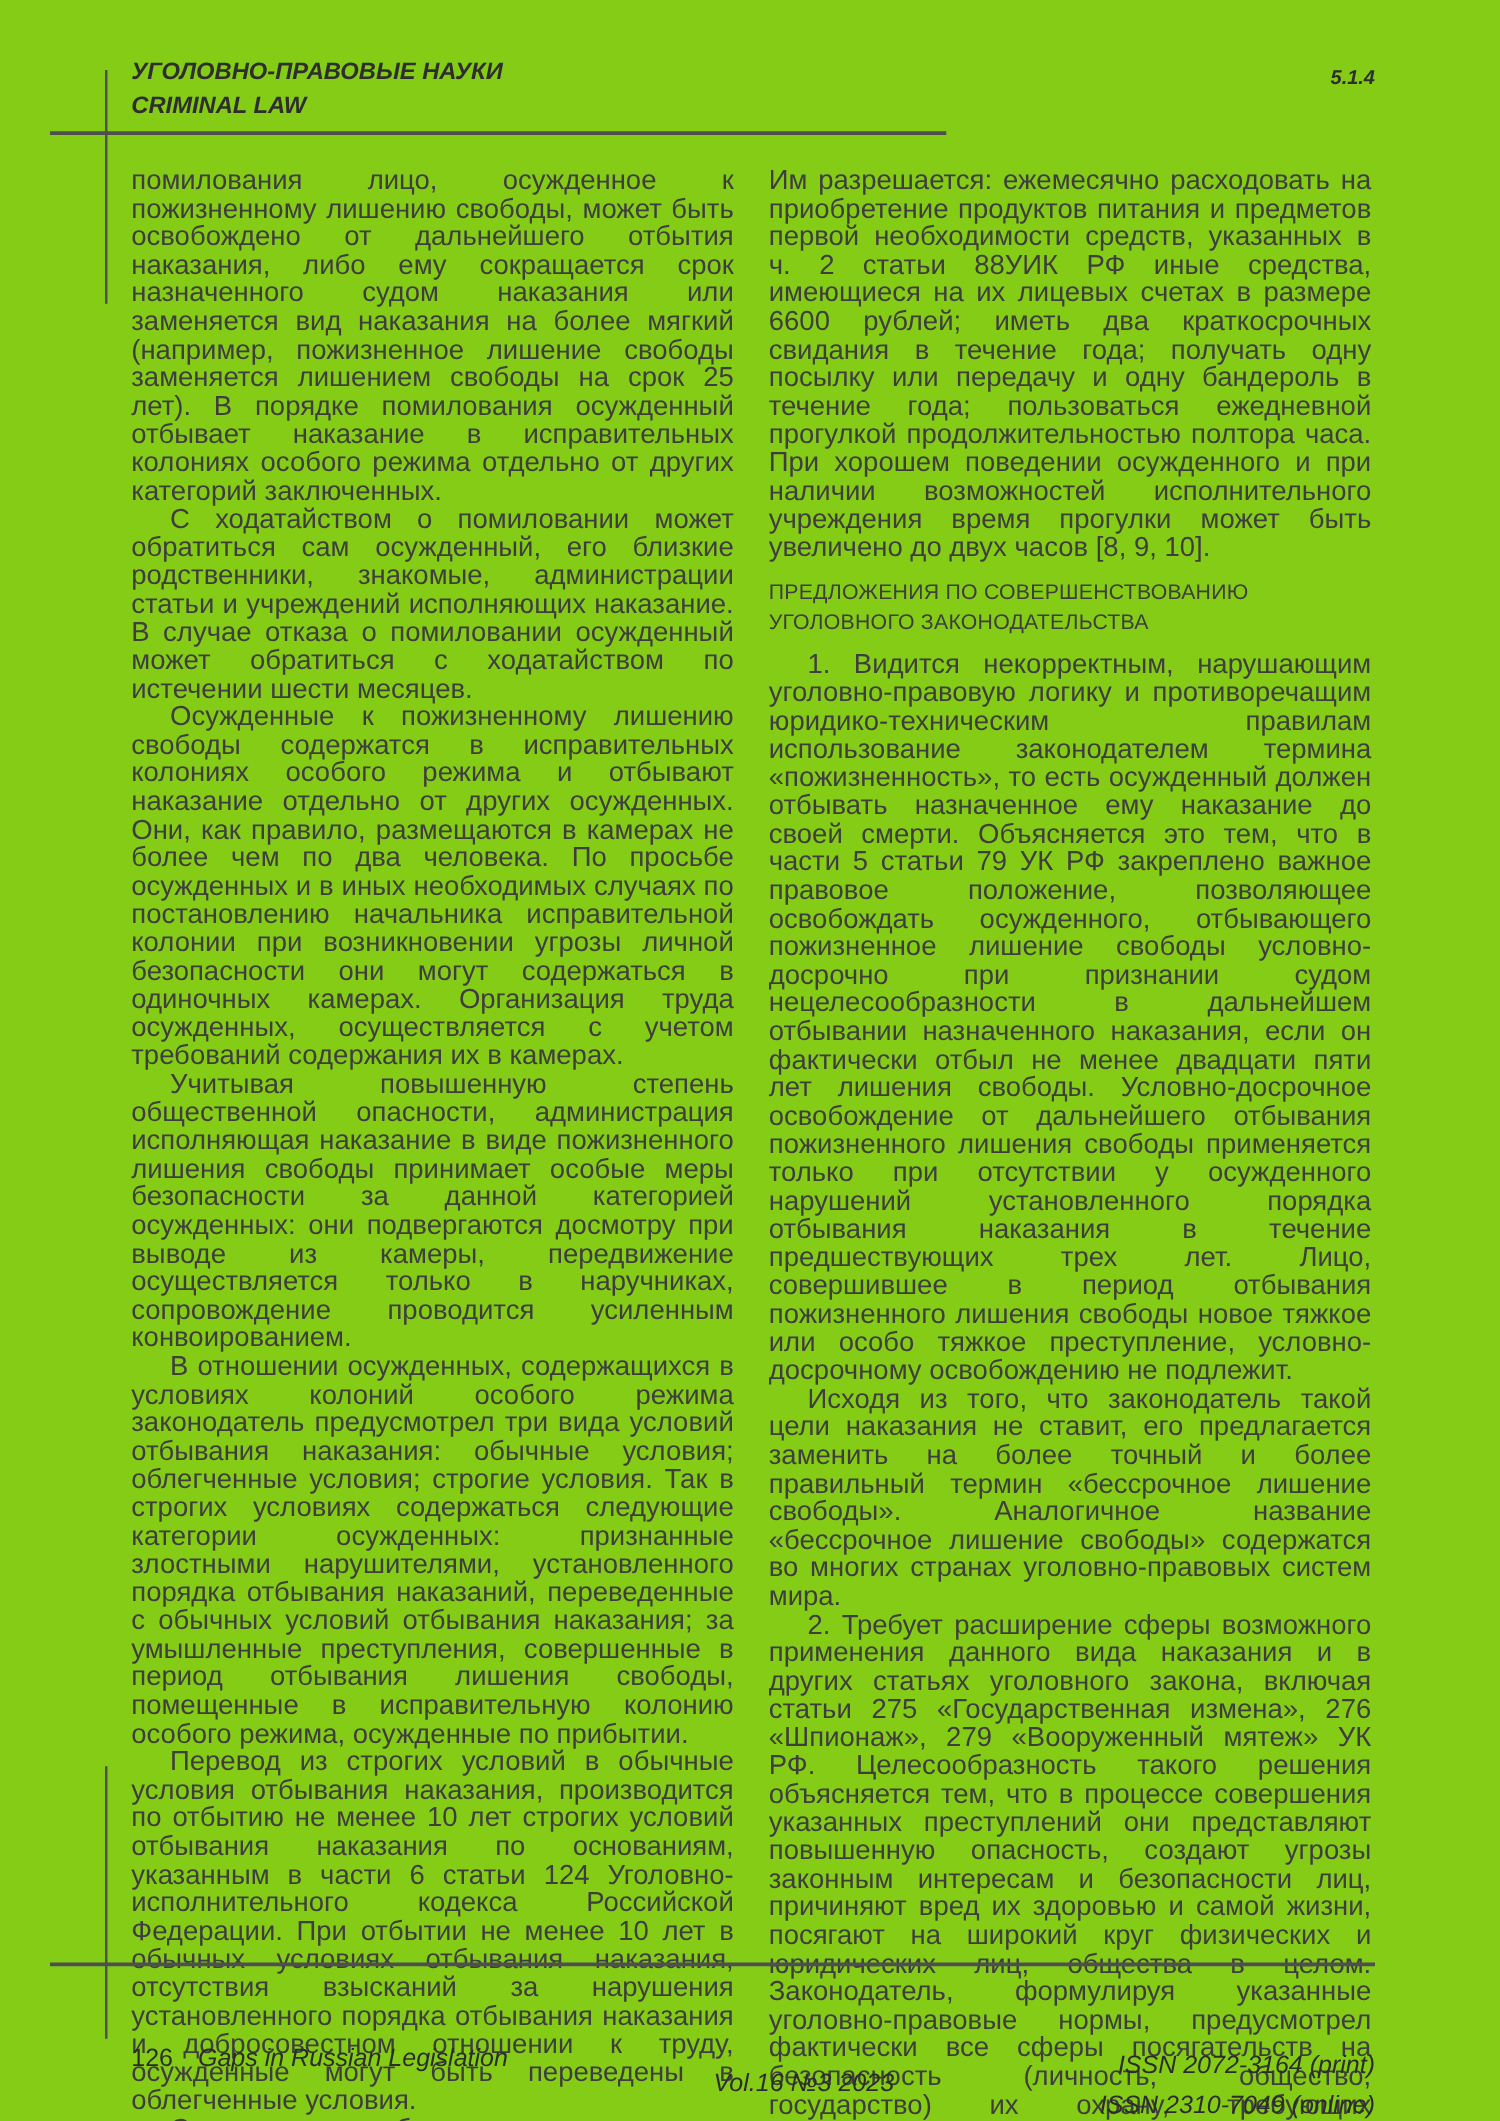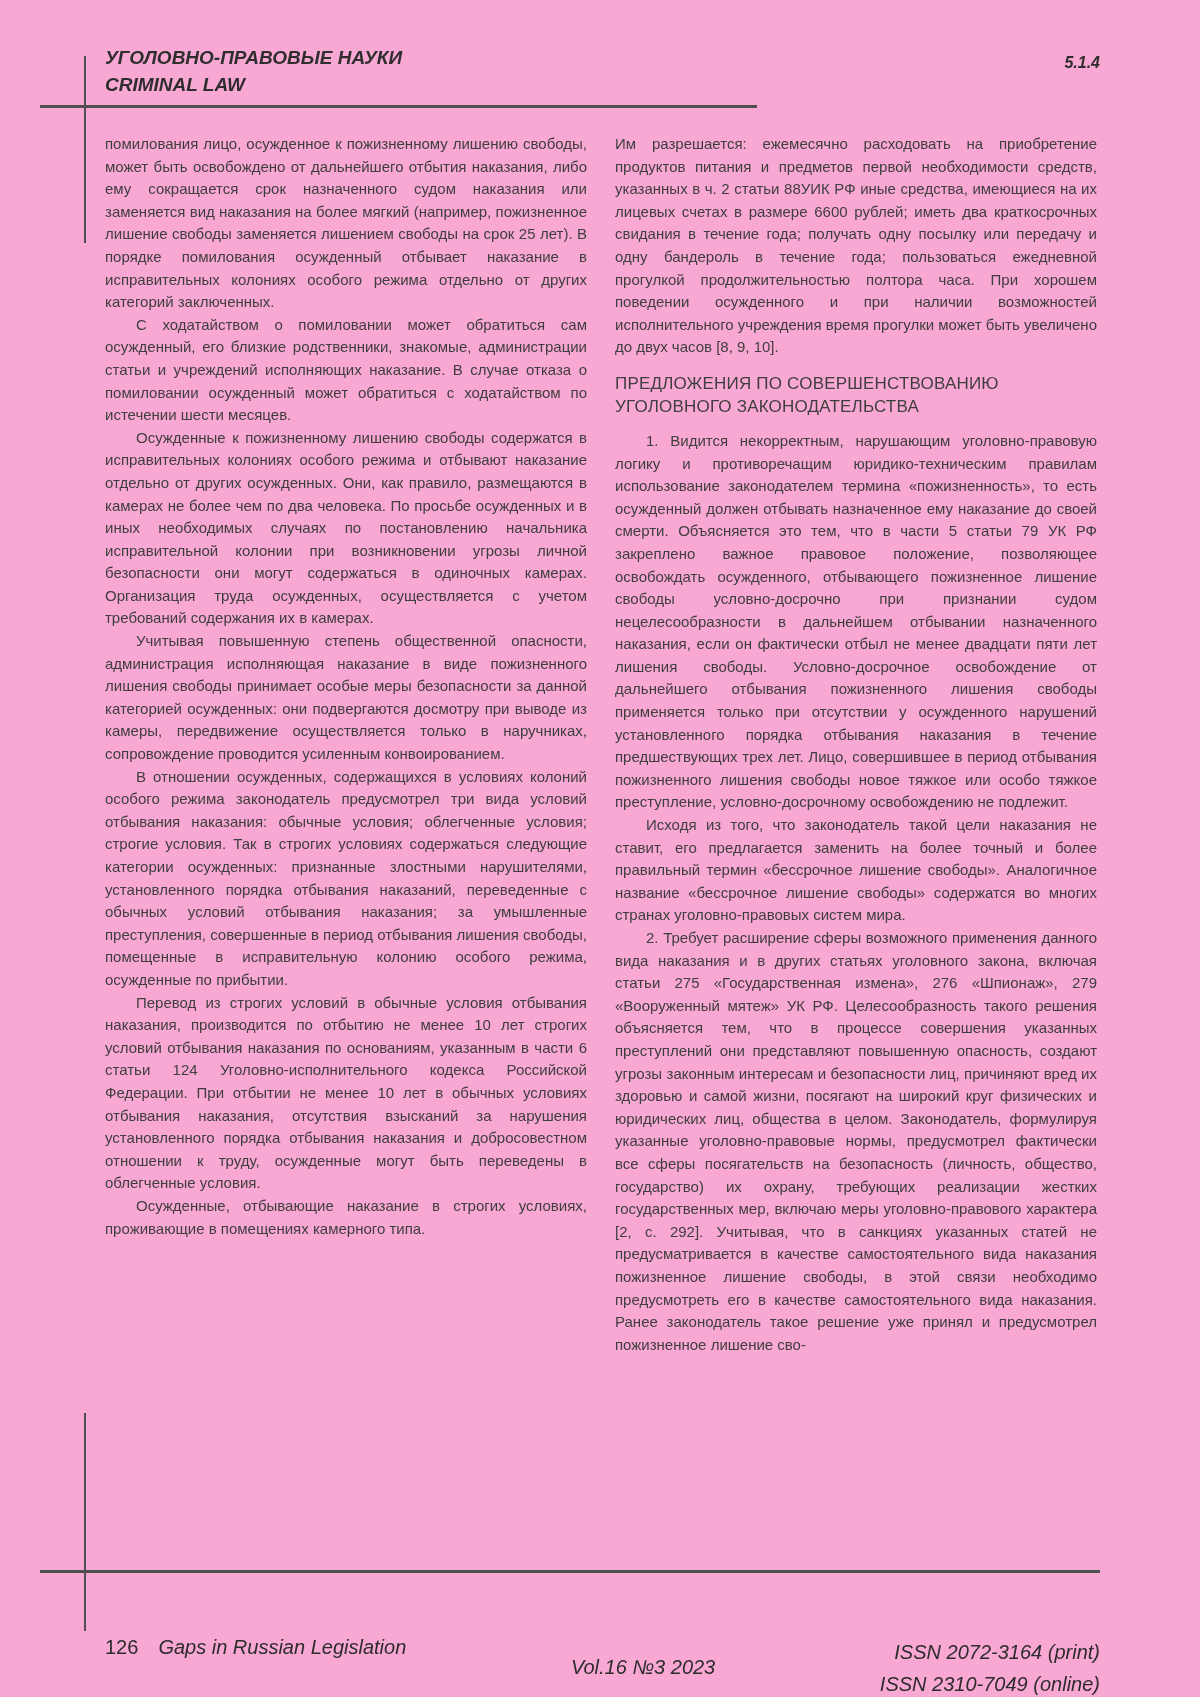--- a/index.html
+++ b/index.html
@@ -2,40 +2,40 @@
 <html lang="ru"><head>
 <meta charset="utf-8">
 <style>
   html, body { margin: 0; padding: 0; }
   body {
     width: 1200px; height: 1697px;
     background: #ffffff;
     font-family: "Liberation Sans", "DejaVu Sans", sans-serif;
     color: #3e3e3e;
   }
-  .page { position: relative; width: 1200px; height: 1697px; overflow: hidden; background: #f9a8d4; }
+  .page { position: relative; width: 1200px; height: 1697px; overflow: hidden; background: #84cc16; }
 
   
   .rule { position: absolute; background: #4f4f4f; }
   .header-rule { left: 40px; top: 105px; width: 717px; height: 3px; }
   .footer-rule { left: 40px; top: 1570px; width: 1060px; height: 3px; }
   .vline { position: absolute; background: #4f4f4f; width: 2px; }
   .vline-top { left: 84px; top: 56px; height: 187px; }
   .vline-bottom { left: 84px; top: 1413px; height: 218px; }
 
   
   .header { position: absolute; left: 105px; top: 44px; width: 995px;
             display: flex; justify-content: space-between; align-items: flex-start; }
   .header-left { font-weight: bold; font-style: italic; font-size: 19px; line-height: 27px; color: #2e2e2e; }
   .header-code { font-weight: bold; font-style: italic; font-size: 16px; color: #2e2e2e; margin-top: 10px; }
 
   
   .columns { position: absolute; left: 105px; top: 133px; width: 993px; display: flex; gap: 28px; }
   .col { width: 482px; }
-  .p { margin: 0; font-size: 15px; line-height: 22.6px; text-align: justify; color: #3e3e3e; }
+  .p { margin: 0; font-size: 22px; line-height: 22.6px; text-align: justify; color: #3e3e3e; }
   .indent { text-indent: 31px; }
   .h { margin: 13px 0 11px 0; font-size: 17px; line-height: 23.5px; font-weight: 400;
        color: #3e3e3e; text-align: left; letter-spacing: 0.2px; }
 
   
   .footer { position: absolute; left: 105px; top: 1636px; width: 995px;
             display: flex; justify-content: space-between; align-items: flex-start;
             font-size: 20px; font-style: italic; color: #2c2c2c; }
   .footer-left { display: flex; align-items: baseline; }
   .pagenum { font-style: normal; margin-right: 20px; font-size: 20px; color: #2c2c2c; }

